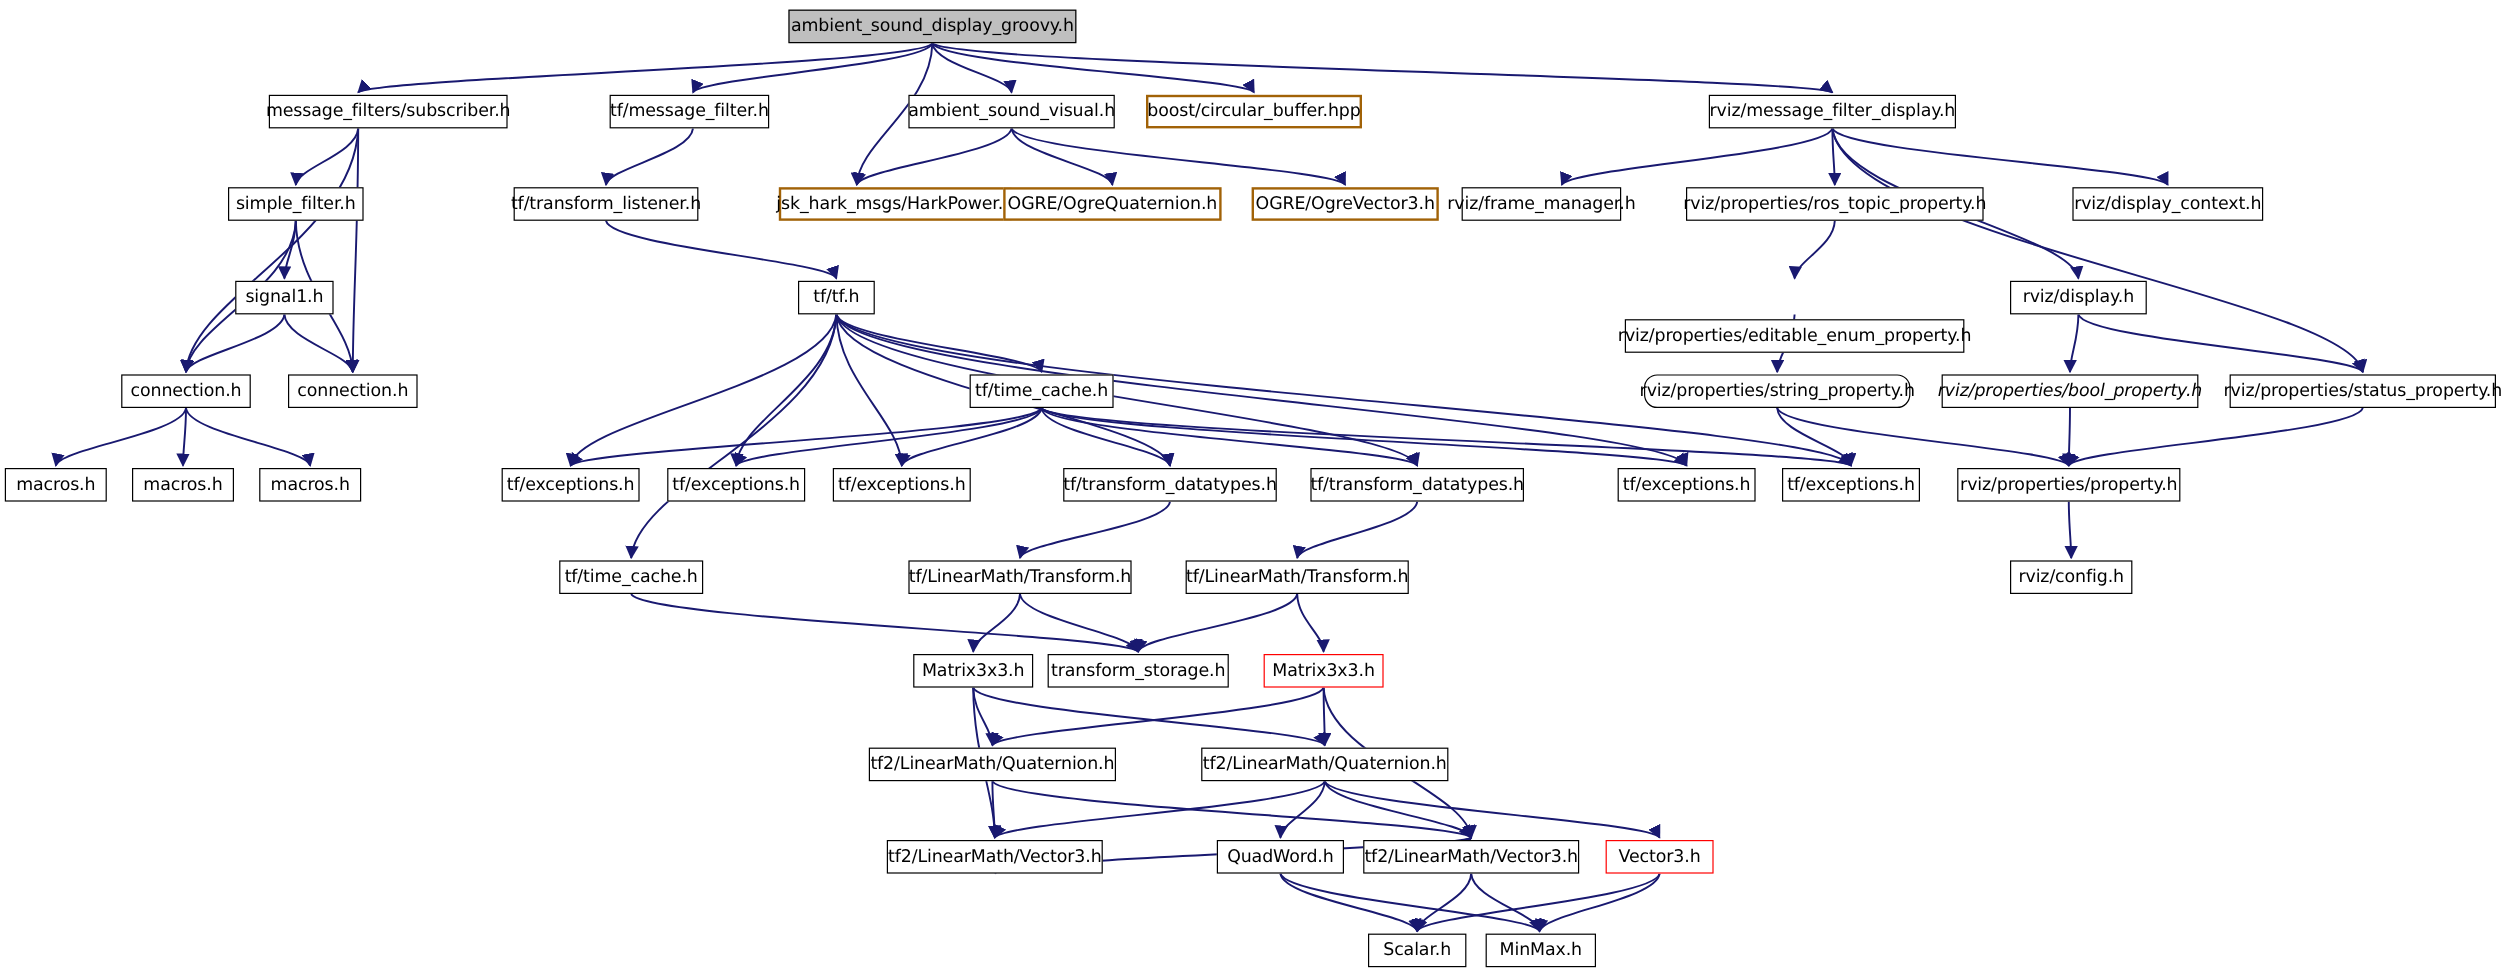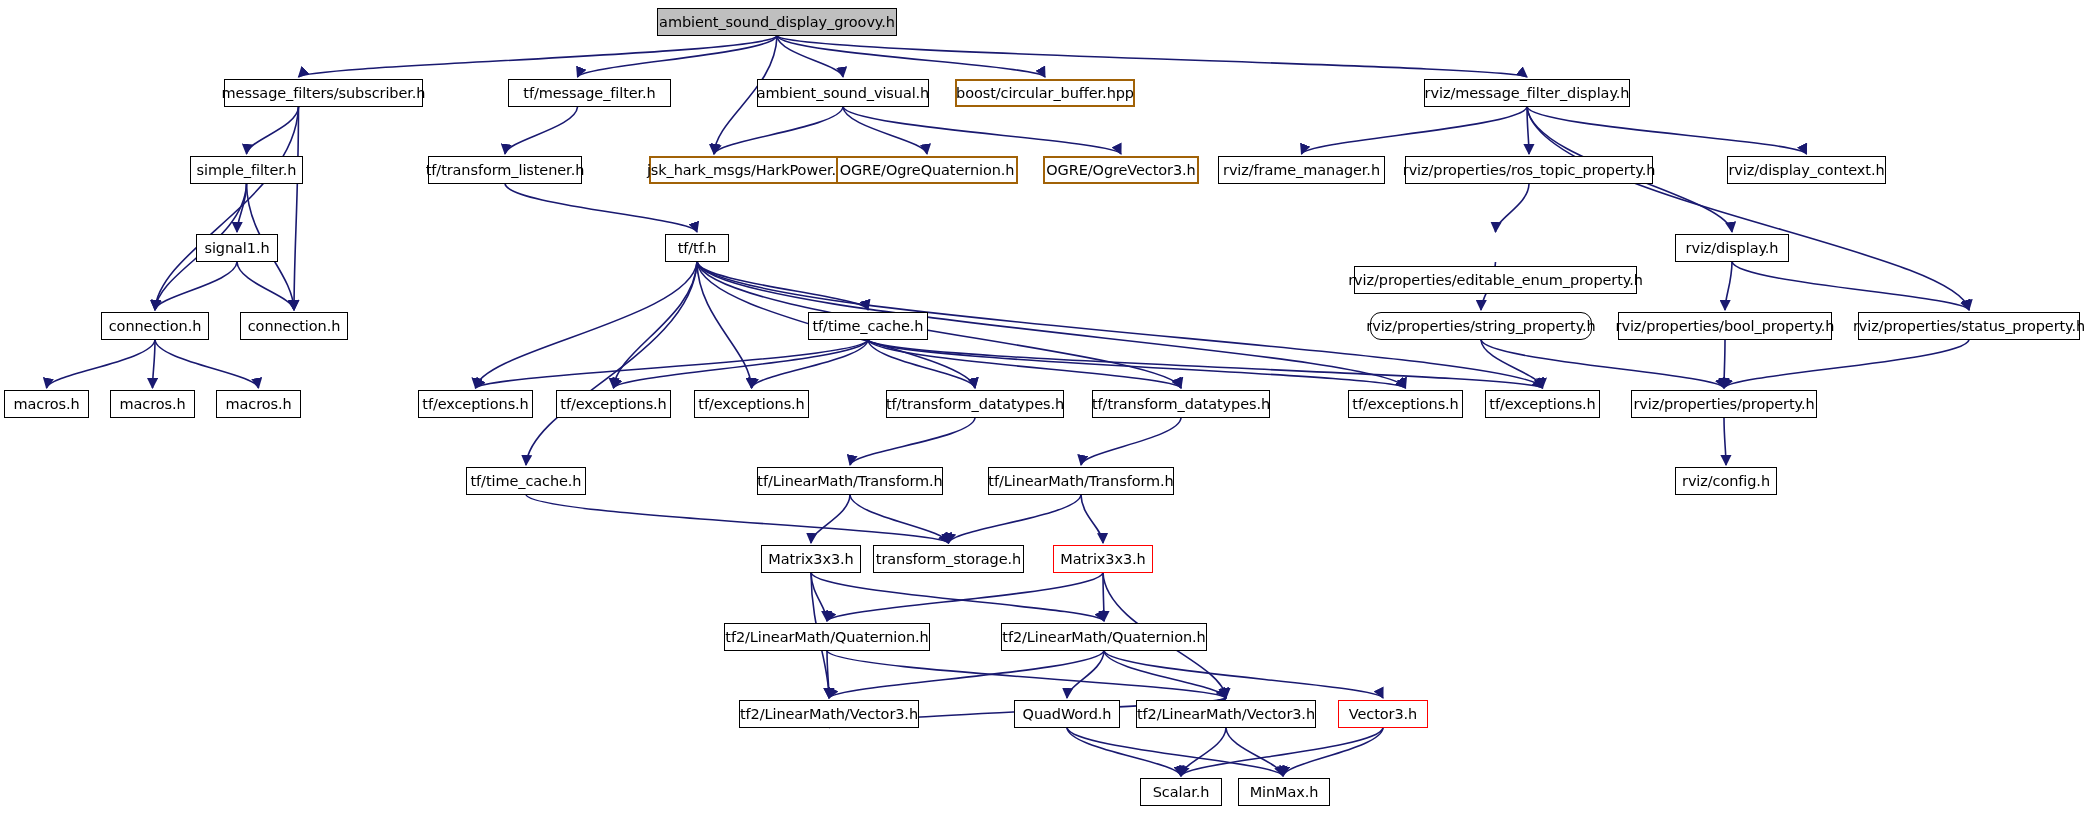--- a/index.html
+++ b/index.html
@@ -104,21 +104,21 @@
         <path d="M 1383 728 C 1380.5 749.6, 1285.5 761.6, 1283 776" fill="none" stroke="#191970" stroke-width="1.6" marker-end="url(#arrow)"></path>
       </g>
   </svg>
   <div id="nodes">
       <div class="node root" style="left: 657px; top: 8px; width: 240px;">
         <span>ambient_sound_display_groovy.h</span>
       </div>
       <div class="node" style="left: 199px; top: 79px; width: 199px; margin-left: 25px;">
         <span>message_filters/subscriber.h</span>
       </div>
-      <div class="node" style="left: 508px; top: 79px; width: 163px;">
+      <div class="node" style="left: 508px; top: 79px; width: 133px;">
         <span>tf/message_filter.h</span>
       </div>
       <div class="node" style="left: 757px; top: 79px; width: 172px;">
         <span>ambient_sound_visual.h</span>
       </div>
       <div class="node light" style="left: 955px; top: 79px; width: 180px;">
         <span>boost/circular_buffer.hpp</span>
       </div>
       <div class="node" style="left: 1424px; top: 79px; width: 206px;">
         <span>rviz/message_filter_display.h</span>
@@ -131,21 +131,21 @@
       </div>
       <div class="node light" style="left: 617px; top: 156px; width: 194px; margin-left: 32px;">
         <span>jsk_hark_msgs/HarkPower.h</span>
       </div>
       <div class="node light" style="left: 836px; top: 156px; width: 182px;">
         <span>OGRE/OgreQuaternion.h</span>
       </div>
       <div class="node light" style="left: 1043px; top: 156px; width: 156px;">
         <span>OGRE/OgreVector3.h</span>
       </div>
-      <div class="node" style="left: 1218px; top: 156px; width: 167px;">
+      <div class="node" style="left: 1218px; top: 156px; width: 133px;">
         <span>rviz/frame_manager.h</span>
       </div>
       <div class="node" style="left: 1405px; top: 156px; width: 248px;">
         <span>rviz/properties/ros_topic_property.h</span>
       </div>
       <div class="node" style="left: 1727px; top: 156px; width: 159px;">
         <span>rviz/display_context.h</span>
       </div>
       <div class="node" style="left: 196px; top: 234px; width: 82px;">
         <span>signal1.h</span>
@@ -164,21 +164,21 @@
       </div>
       <div class="node" style="left: 240px; top: 312px; width: 108px;">
         <span>connection.h</span>
       </div>
       <div class="node" style="left: 808px; top: 312px; width: 120px;">
         <span>tf/time_cache.h</span>
       </div>
       <div class="node" style="left: 1370px; top: 312px; width: 222px; border-radius: 11px;">
         <span>rviz/properties/string_property.h</span>
       </div>
-      <div class="node" style="left: 1618px; top: 312px; width: 214px;">
+      <div class="node" style="left: 1618px; top: 312px; width: 214px; font-style: italic;">
         <span>rviz/properties/bool_property.h</span>
       </div>
       <div class="node" style="left: 1858px; top: 312px; width: 222px;">
         <span>rviz/properties/status_property.h</span>
       </div>
       <div class="node" style="left: 4px; top: 390px; width: 85px;">
         <span>macros.h</span>
       </div>
       <div class="node" style="left: 110px; top: 390px; width: 85px;">
         <span>macros.h</span>

